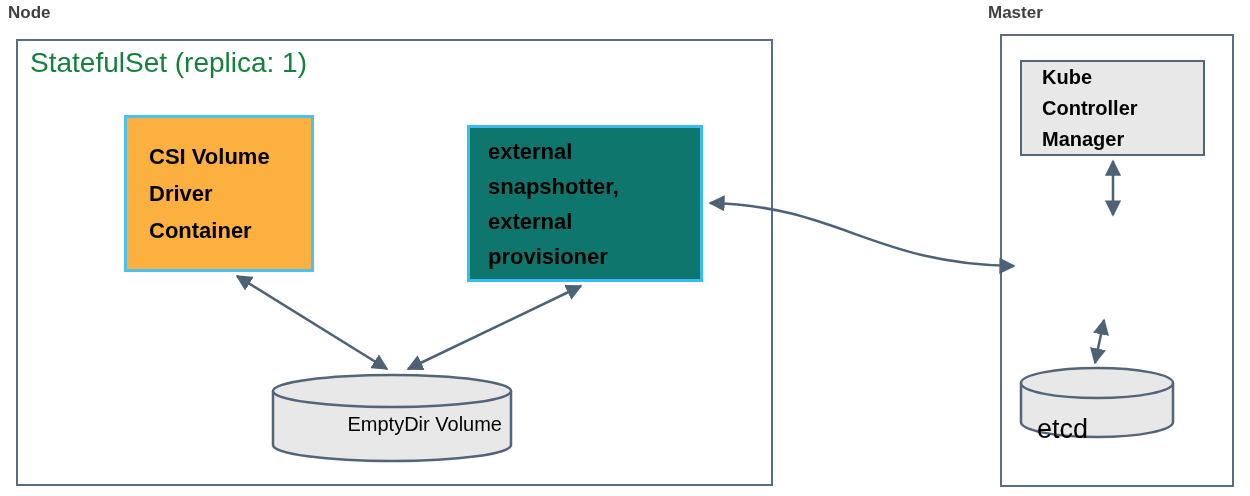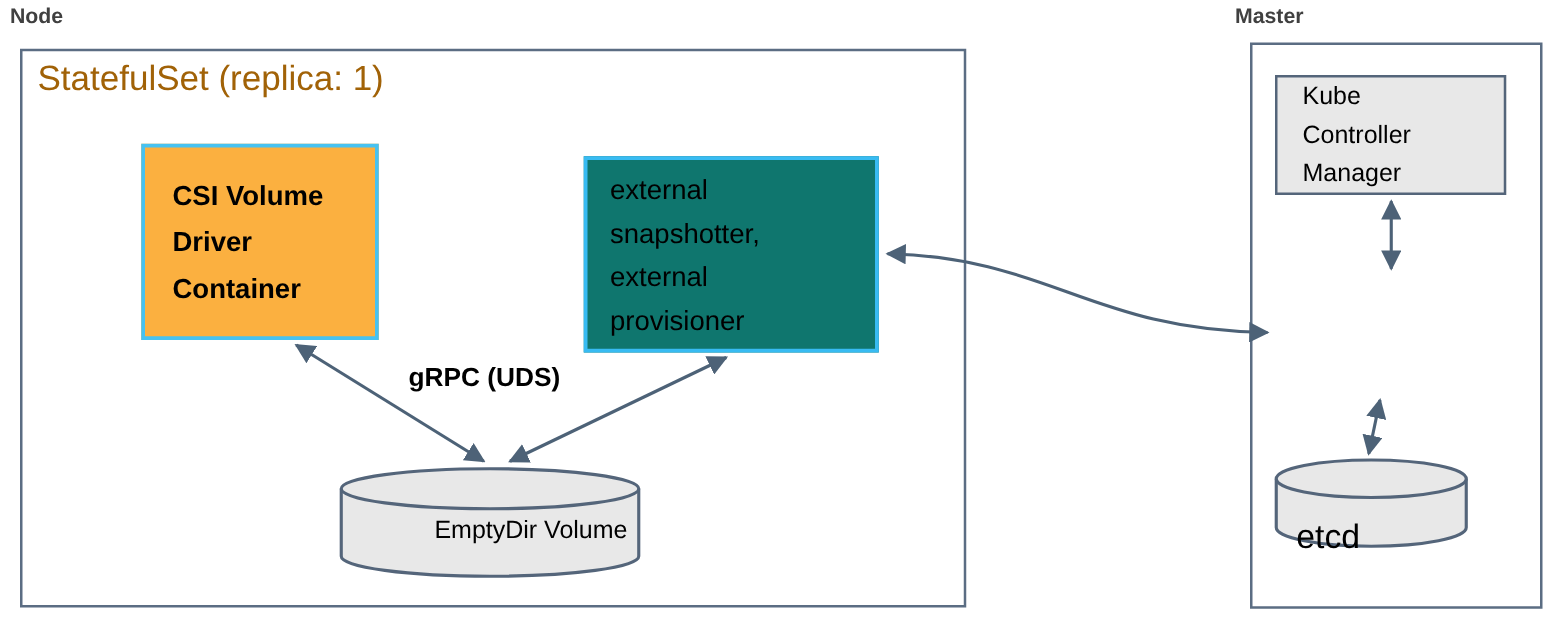--- a/index.html
+++ b/index.html
@@ -26,31 +26,32 @@
     position: absolute;
     border: 2px solid #5b6d83;
     background: transparent;
     box-sizing: border-box;
   }
   .statefulset-label {
     position: absolute;
     left: 12px;
     top: 6px;
     font-size: 28px;
-    color: #a16207;
+    color: #15803d;
     white-space: nowrap;
   }
   .component-box {
     position: absolute;
     box-sizing: border-box;
     display: flex;
     align-items: center;
+    font-weight: bold;
   }
   .csi-box {
-    left: 113px;
+    left: 124px;
     top: 115px;
     width: 190px;
     height: 157px;
     background: #fbb040;
     border: 3px solid #47c2f1;
     font-size: 22px;
     font-weight: bold;
     line-height: 37px;
     padding-left: 22px;
   }
@@ -171,21 +172,20 @@
 Container</span>
   </div>
 
   <div class="component-box sidecar-box">
     <span class="multiline">external
 snapshotter,
 external
 provisioner</span>
   </div>
 
-  <div class="grpc-label">gRPC (UDS)</div>
 
   <div class="emptydir-label">EmptyDir Volume</div>
 
   <div class="component-box gray-box kcm-box">
     <span class="multiline">Kube
 Controller
 Manager</span>
   </div>
 
 

